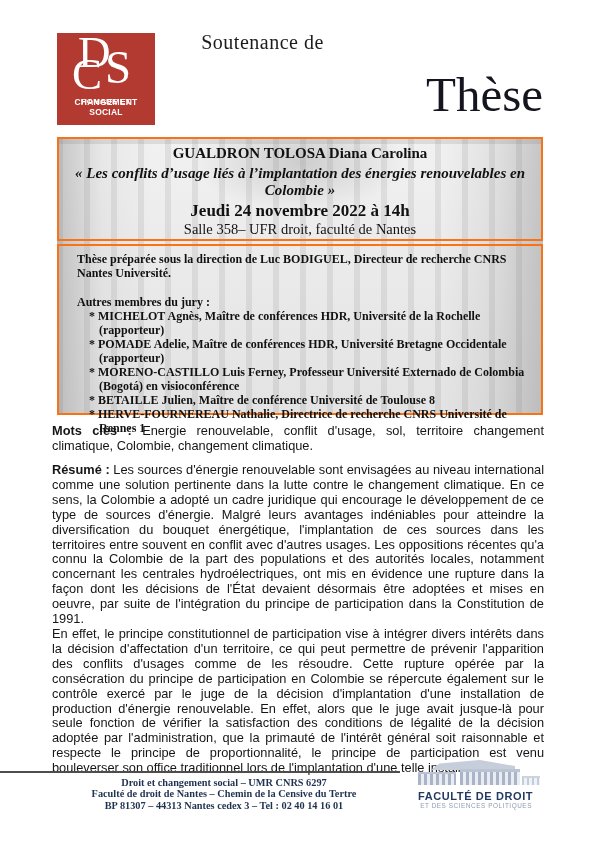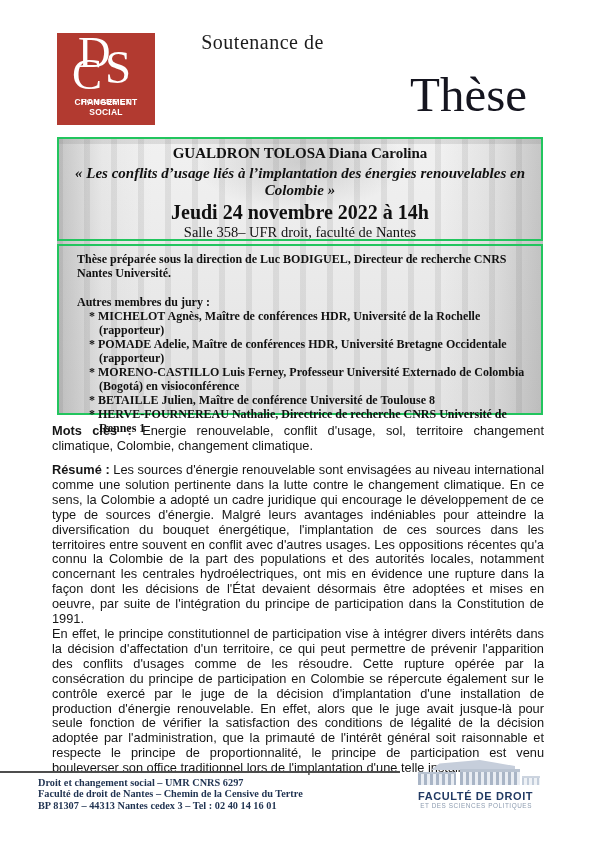--- a/index.html
+++ b/index.html
@@ -16,60 +16,60 @@
   .dcs-d { left:21px; top:-3px; font-size:45px; }
   .dcs-c { left:15px; top:19px; font-size:45px; }
   .dcs-s { left:48px; top:11px; font-size:47px; }
   .dcs-sub { position:absolute; width:100%; text-align:center;
     font-family:"Liberation Sans", sans-serif; font-weight:bold; letter-spacing:.2px; }
   .dcs-sub1 { bottom:19px; font-size:8px; }
   .dcs-sub2 { bottom:8px; font-size:8.5px; }
 
   .soutenance { position:absolute; left:150px; top:31px; width:225px; text-align:center;
     font-size:20px; letter-spacing:.5px; color:#1c1c1c; }
-  .these { position:absolute; left:410px; top:66px; width:133px; text-align:left;
+  .these { position:absolute; left:410px; top:66px; width:133px; text-align:right;
     font-size:49px; color:#15151f; }
 
   
   .hero { position:absolute; left:57px; top:137px; width:486px; height:278px; }
   .photo-bg { position:absolute; inset:0;
     background-color:#ececec;
     background-image:
       linear-gradient(180deg, rgba(120,120,120,.18) 0 7px, rgba(255,255,255,0) 7px 14px),
       radial-gradient(ellipse 150px 70px at 50% 9%, rgba(125,125,125,.30), rgba(125,125,125,0) 70%),
       linear-gradient(90deg, rgba(85,85,85,.28) 0px, rgba(170,170,170,.12) 45px, rgba(255,255,255,0) 95px, rgba(255,255,255,0) 385px, rgba(140,140,140,.14) 435px, rgba(85,85,85,.28) 486px),
       repeating-linear-gradient(90deg, rgba(105,105,105,.13) 0 6px, rgba(255,255,255,0) 6px 27px),
       linear-gradient(180deg, #f1f1f1 0%, #e3e3e3 100%);
   }
-  .box { position:absolute; left:0; width:100%; border:2px solid #22c55e; }
+  .box { position:absolute; left:0; width:100%; border:2px solid #f97316; }
   .box1 { top:0; height:104px; text-align:center; padding-top:6px; }
   .candidate { font-weight:bold; font-size:15px; }
   .thesis-title { font-weight:bold; font-style:italic; font-size:15px; line-height:1.12;
     padding:3px 16px 0 16px; }
-  .datetime { font-weight:bold; font-size:20px; margin-top:2px; }
+  .datetime { font-weight:bold; font-size:17px; margin-top:2px; }
   .location { font-size:14.5px; }
 
   .box2 { top:107px; height:171px; font-weight:bold; font-size:12px; line-height:1.17; }
   .direction { margin:6px 16px 0 18px; }
   .jury-header { margin:15px 16px 0 18px; }
   .jury-list { list-style:none; margin:0 8px 0 30px; }
   .jury-list li { padding-left:10px; text-indent:-10px; }
 
   
   .sans { font-family:"Liberation Sans", sans-serif; }
   .keywords { position:absolute; left:52px; top:424px; width:492px;
     font-size:12.8px; line-height:1.17; text-align:justify; color:#151515; }
   .resume { position:absolute; left:52px; top:463px; width:492px;
     font-size:12.8px; line-height:1.165; text-align:justify; color:#151515; }
   .lead { font-weight:bold; }
   .lone-dot { position:absolute; left:56px; top:698px; font-size:12.8px; }
 
   
   .footer-rule { position:absolute; left:0; top:771px; width:400px; height:2px; background:#4d4d4d; }
-  .address { position:absolute; left:38px; top:777px; width:372px; text-align:left;
+  .address { position:absolute; left:38px; top:777px; width:372px; text-align:center;
     font-weight:bold; font-size:10.3px; line-height:11.3px; color:#1f3250; }
 
   .faculty-logo { position:absolute; left:418px; top:759px; width:124px; height:50px; }
   .building { position:relative; height:28px; }
   .roof { position:absolute; left:13px; top:1px; width:84px; height:10px; background:#c6cedb;
     clip-path:polygon(0 100%, 10% 35%, 58% 0, 100% 60%, 100% 100%); }
   .col-left { position:absolute; left:0; top:13px; width:38px; height:13px;
     border-top:2px solid #b9c3d1;
     background:repeating-linear-gradient(90deg,#a9b5c6 0 3px, #e9edf3 3px 6px); }
   .col-right { position:absolute; left:42px; top:10px; width:60px; height:16px;

